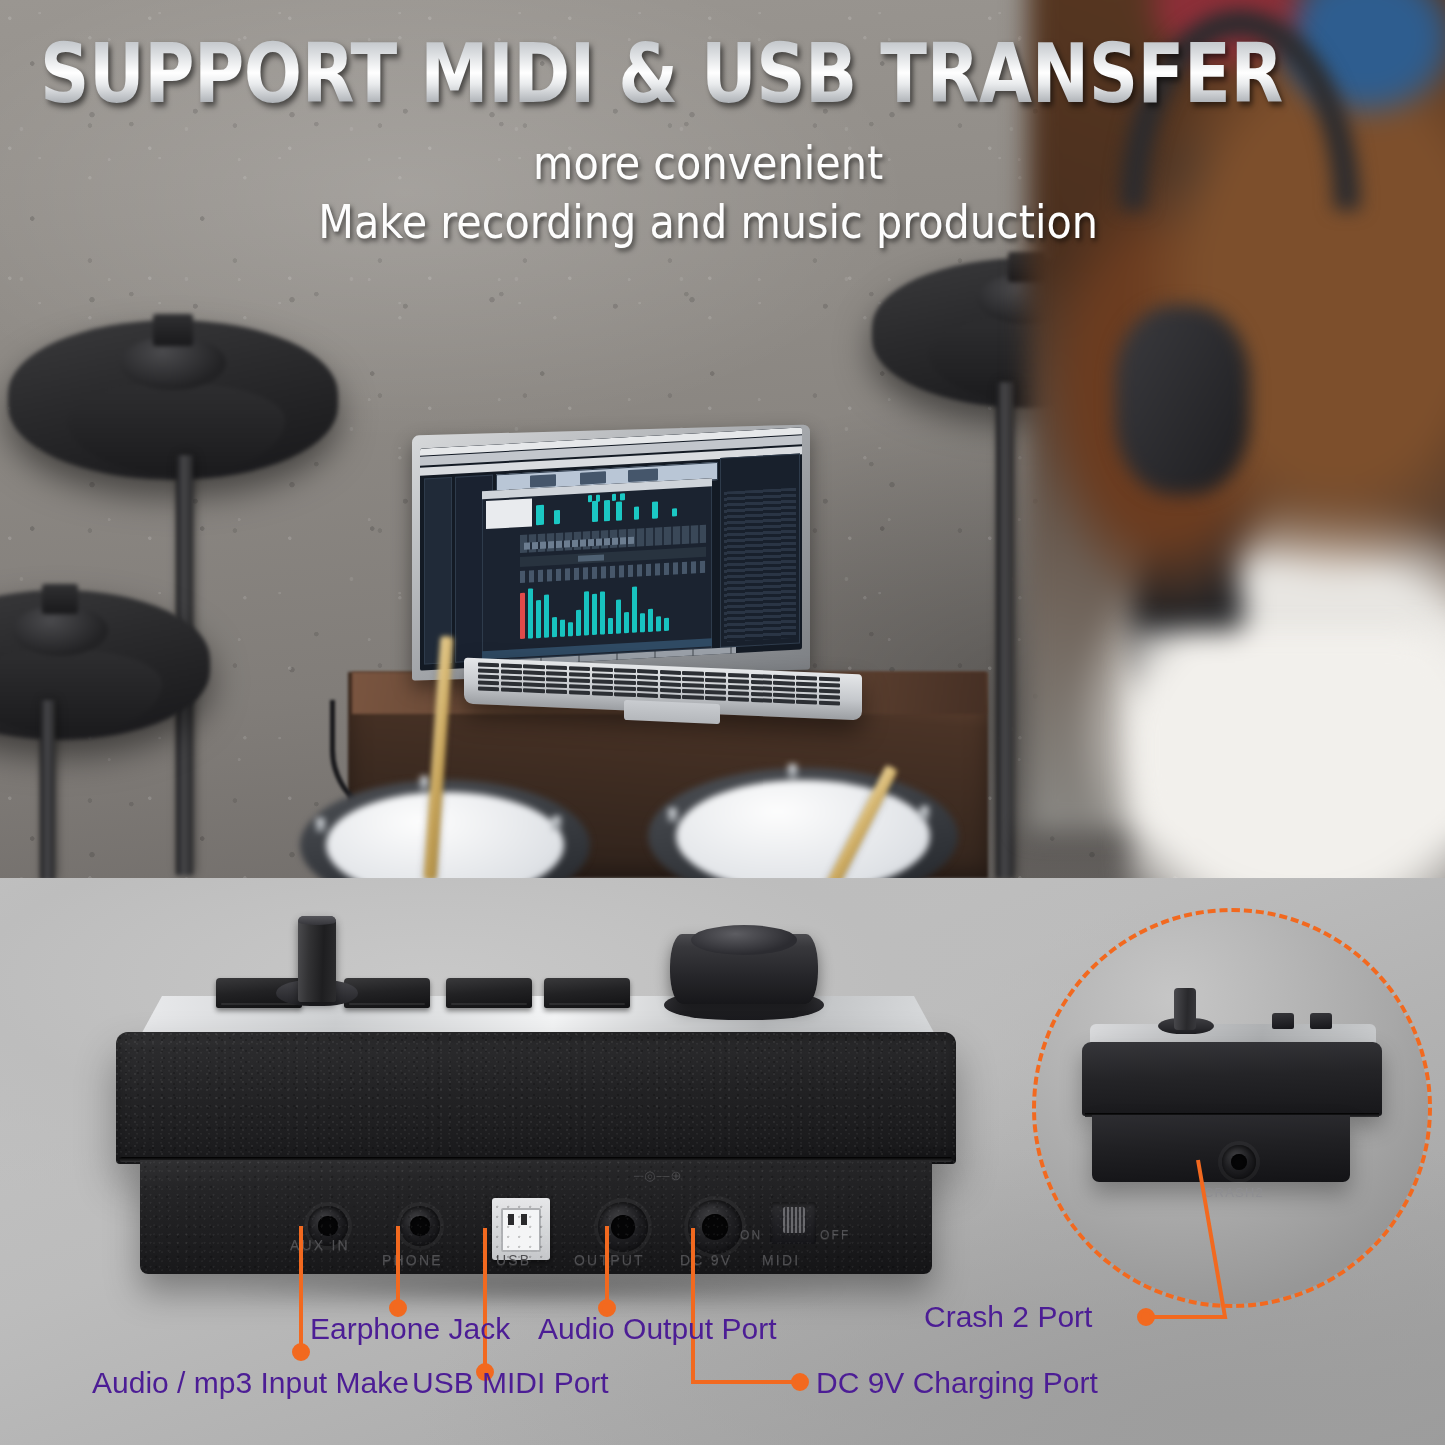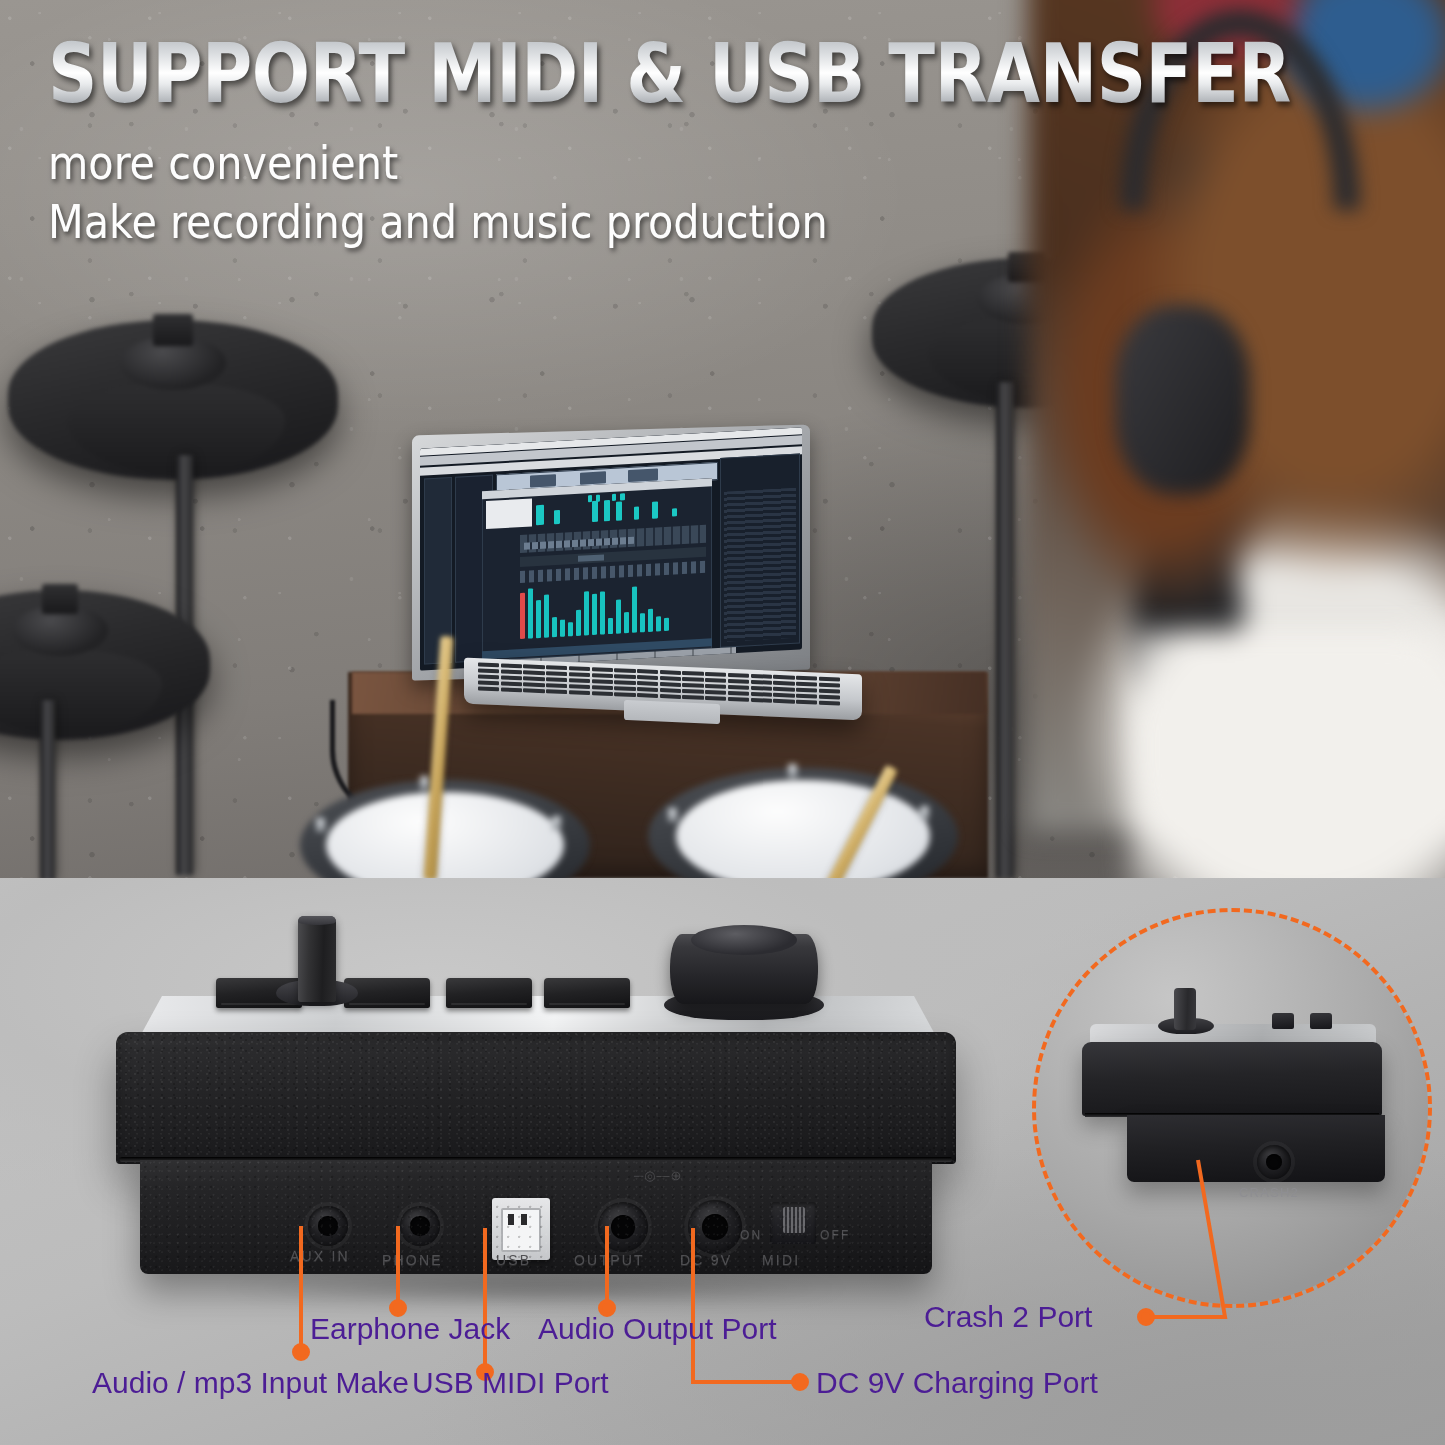--- a/index.html
+++ b/index.html
@@ -116,21 +116,21 @@
     background:linear-gradient(170deg,#4d5055,#22252a); }
   .pad .head { position:absolute; inset:9%; border-radius:50%;
     background:radial-gradient(ellipse at 40% 28%, #fdfdfd, #dfe2e6 70%, #c6cacf); }
   .lug { position:absolute; width:9px; height:14px; border-radius:2px;
     background:linear-gradient(180deg,#d9dde1,#8b9095); }
   .stick { position:absolute; filter:blur(2.5px);
     background:linear-gradient(95deg,#e8cf93,#c9a75e 55%,#a8873f);
     border-radius:4px; box-shadow:0 2px 6px rgba(0,0,0,.3); }
 
   
-  #head { position:absolute; left:48px; top:35px; z-index:30; }
+  #head { position:absolute; left:40px; top:35px; z-index:30;text-align:center; }
   #h1 { font-size:82px; line-height:.96; font-weight:700; letter-spacing:-0.5px;
     font-family:"DejaVu Sans Condensed","Liberation Sans Narrow","Liberation Sans",sans-serif;
     transform:scaleX(.93); transform-origin:left center;
     background:linear-gradient(180deg,#b9bdc2 0%, #d8dbde 22%, #ffffff 48%,
                                #e9ebed 62%, #a9adb2 88%, #8d9196 100%);
     -webkit-background-clip:text; background-clip:text; color:transparent;
     -webkit-text-fill-color:transparent;
     filter:drop-shadow(3px 4px 3px rgba(0,0,0,.55)); white-space:nowrap; }
   #sub { margin-top:20px; font-size:46px; line-height:1.28; color:#fdfdfd;
     font-family:"DejaVu Sans Condensed","Liberation Sans Narrow","Liberation Sans",sans-serif;
@@ -230,21 +230,21 @@
   #imod { position:absolute; left:46px; top:112px; width:300px; height:158px; }
   #imodtop { position:absolute; left:8px; top:0; width:286px; height:22px;
     background:linear-gradient(100deg,#d9dadc,#aeb0b2 60%,#c8cacc); border-radius:6px 6px 2px 2px; }
   #imodbody { position:absolute; left:0; top:18px; width:300px; height:74px;
     background:linear-gradient(178deg,#36363a 0%, #242427 45%, #17171a 100%);
     border-radius:9px 9px 3px 3px; box-shadow:0 10px 22px rgba(0,0,0,.3); }
   #imodseam { position:absolute; left:3px; top:89px; width:294px; height:4px;
     background:linear-gradient(180deg,#000,#303033); }
   #imodlower { position:absolute; left:10px; top:91px; width:258px; height:67px;
     background:linear-gradient(178deg,#2d2d31 0%, #202023 45%, #131316 100%);
-    border-radius:0 0 7px 7px; box-shadow:0 12px 22px rgba(0,0,0,.28);margin-left:35px; }
+    border-radius:0 0 7px 7px; box-shadow:0 12px 22px rgba(0,0,0,.28); }
   #iknob { position:absolute; left:92px; top:-36px; width:22px; height:42px;
     background:linear-gradient(92deg,#4a4a4e,#29292c 60%,#38383c); border-radius:4px; }
   #iknobbase { position:absolute; left:76px; top:-6px; width:56px; height:16px;
     background:linear-gradient(180deg,#3e3e42,#1e1e22); border-radius:50%/60%; }
   .ibtn { position:absolute; top:-11px; width:22px; height:16px;
     background:linear-gradient(175deg,#36363a,#16161a); border-radius:3px 3px 2px 2px; }
   #ijack { position:absolute; left:130px; top:30px; width:34px; height:34px; }
   #icrash { position:absolute; left:112px; top:70px; font-size:13px; letter-spacing:1.2px;
     color:#8e8e92; }
 
@@ -513,21 +513,21 @@
 
       <div class="jack" style="left:168px;top:46px;width:40px;height:40px;"></div>
       <div class="jack" style="left:260px;top:46px;width:40px;height:40px;"></div>
       <div id="usbport">
         <div class="pins"></div>
       </div>
       <div class="jack" style="left:458px;top:42px;width:50px;height:50px;"></div>
       <div class="jack" style="left:548px;top:40px;width:54px;height:54px;"></div>
       <div id="pwrsw"></div>
 
-      <span class="silk" style="left:150px;top:88px;">AUX IN</span>
+      <span class="silk" style="left:150px;top:77px;">AUX IN</span>
       <span class="silk" style="left:242px;top:92px;">PHONE</span>
       <span class="silk" style="left:356px;top:92px;">USB</span>
       <span class="silk" style="left:434px;top:92px;">OUTPUT</span>
       <span class="silk" style="left:540px;top:92px;">DC 9V</span>
       <span class="silk" style="left:622px;top:92px;">MIDI</span>
       <span class="silk" style="left:600px;top:68px;font-size:12px;text-align:center;">ON</span>
       <span class="silk" style="left:680px;top:68px;font-size:12px;">OFF</span>
     </div>
   </div>
 

